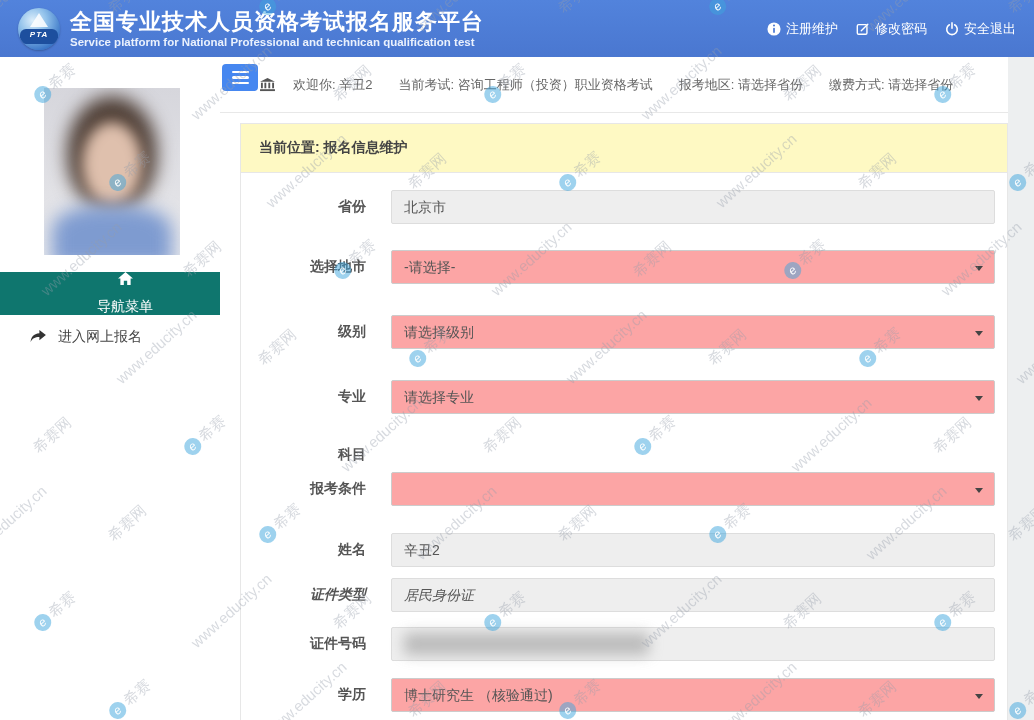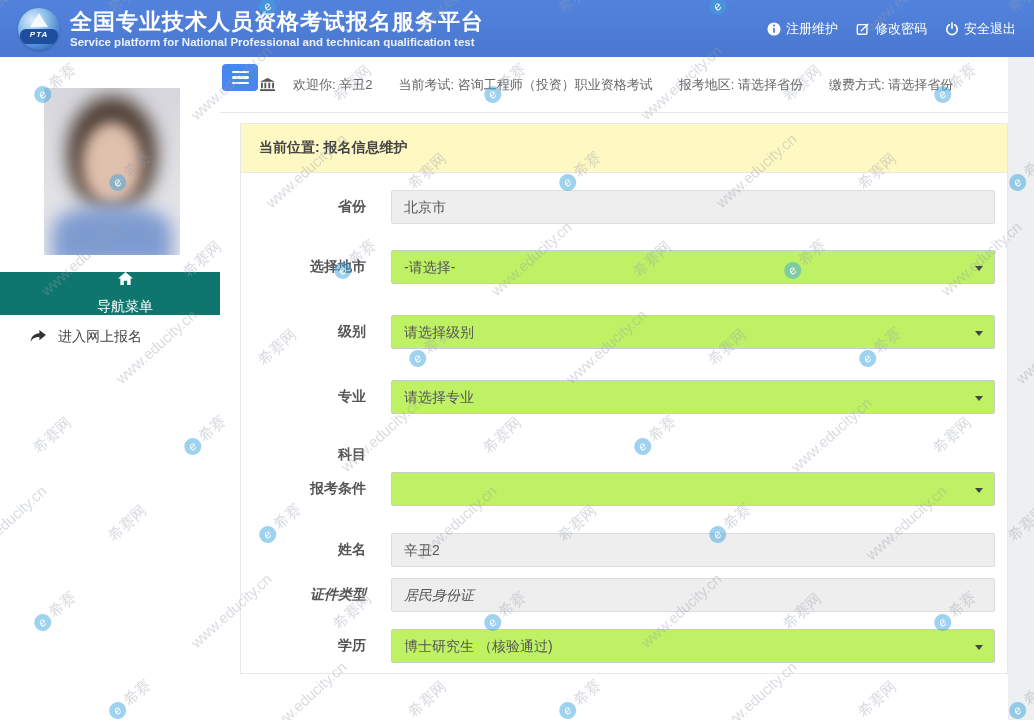--- a/index.html
+++ b/index.html
@@ -94,21 +94,21 @@
     width:125px; flex:0 0 auto; text-align:right;
     font-size:14px; font-weight:bold; color:#555;
   }
   .control{ flex:1 1 auto; margin-left:25px; height:34px; position:relative; }
   .control.readonly{
     background:#eee; border:1px solid #ddd; border-radius:2px;
     line-height:32px; padding:0 12px; font-size:14px; color:#555;
     display:flex; align-items:center;
   }
   .control.selectbox{
-    background:#bef264; border:1px solid #ccc; border-radius:2px;
+    background:#fca5a5; border:1px solid #ccc; border-radius:2px;
     line-height:32px; padding:0 26px 0 12px; font-size:14px; color:#555;
     cursor:pointer;
   }
   .control.selectbox .caret{
     position:absolute; right:11px; top:15px; width:0; height:0;
     border-left:4.5px solid transparent; border-right:4.5px solid transparent;
     border-top:5px solid #444;
   }
   .control.none{ border:none; background:transparent; }
   .masked-blob{
@@ -263,20 +263,26 @@
             <div class="control readonly">
               <span>辛丑2</span>
             </div>
           </div>
           <div class="form-row" style="margin-top: 11px; font-style: italic;">
             <div class="form-label">证件类型</div>
             <div class="control readonly">
               <span>居民身份证</span>
             </div>
           </div>
+          <div class="form-row" style="margin-top: 15px;">
+            <div class="form-label">证件号码</div>
+            <div class="control readonly">
+              <div class="masked-blob"></div>
+            </div>
+          </div>
           <div class="form-row" style="margin-top: 17px;">
             <div class="form-label">学历</div>
             <div class="control selectbox"><span>博士研究生 （核验通过)</span><span class="caret"></span></div>
           </div>
         </div>
     </div>
   </div>
 </div>
 
 <div class="wm-layer">

